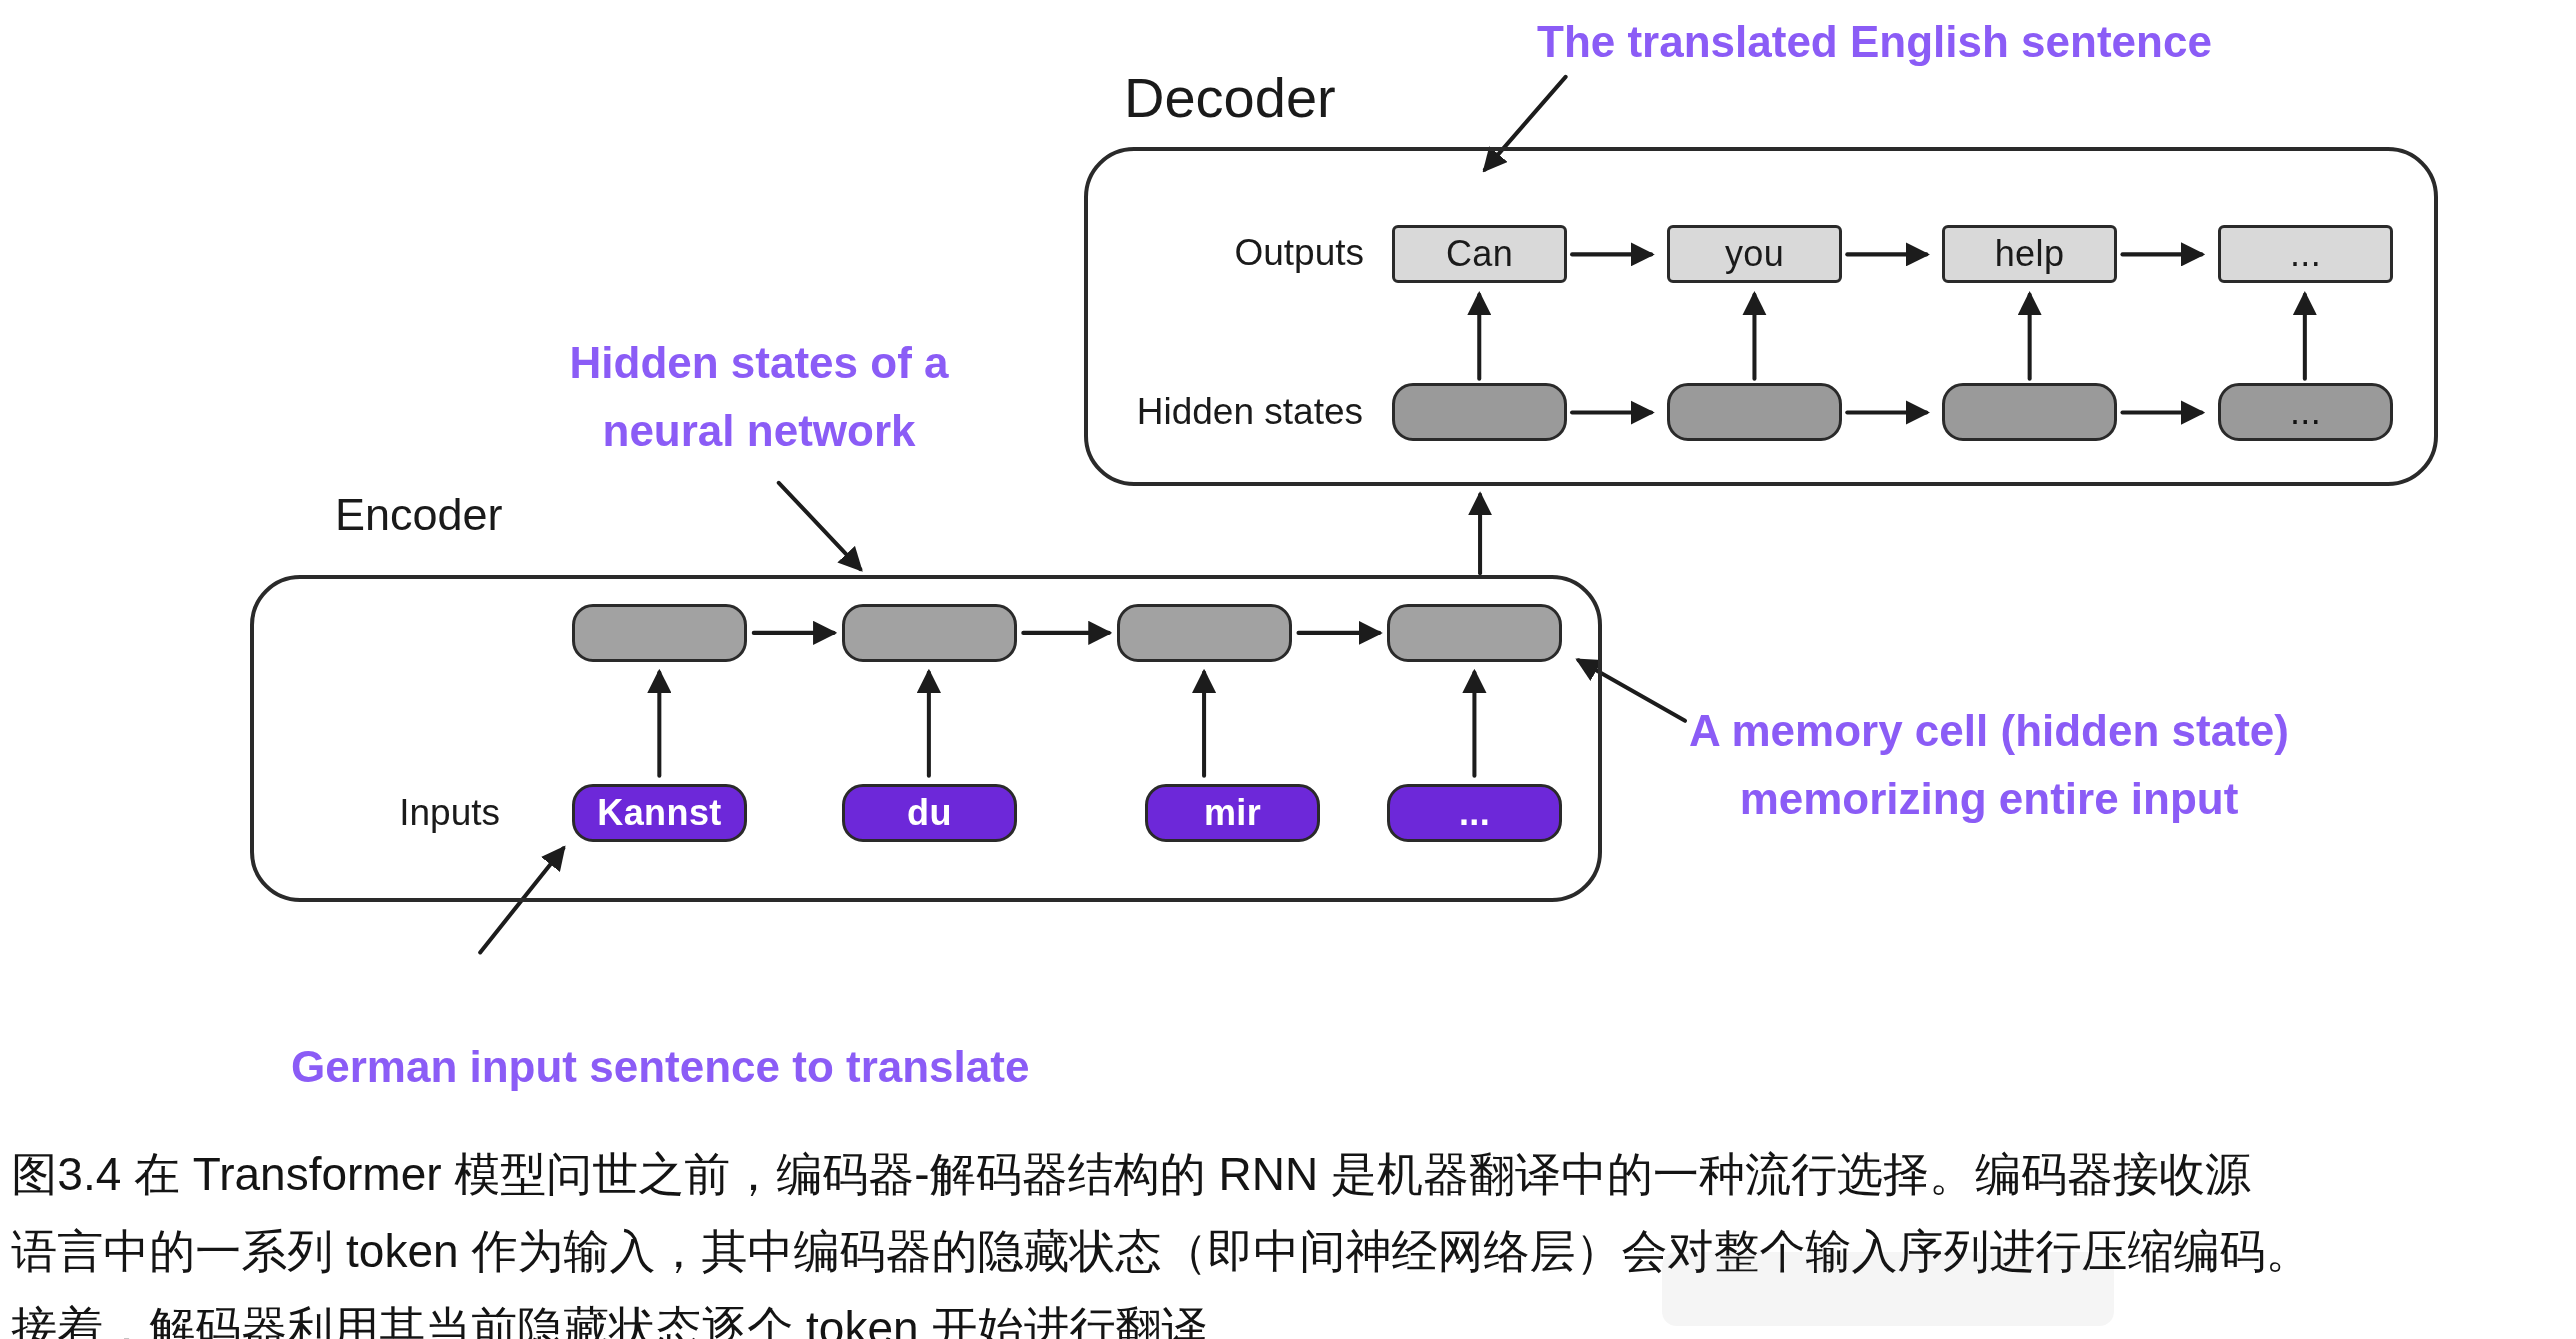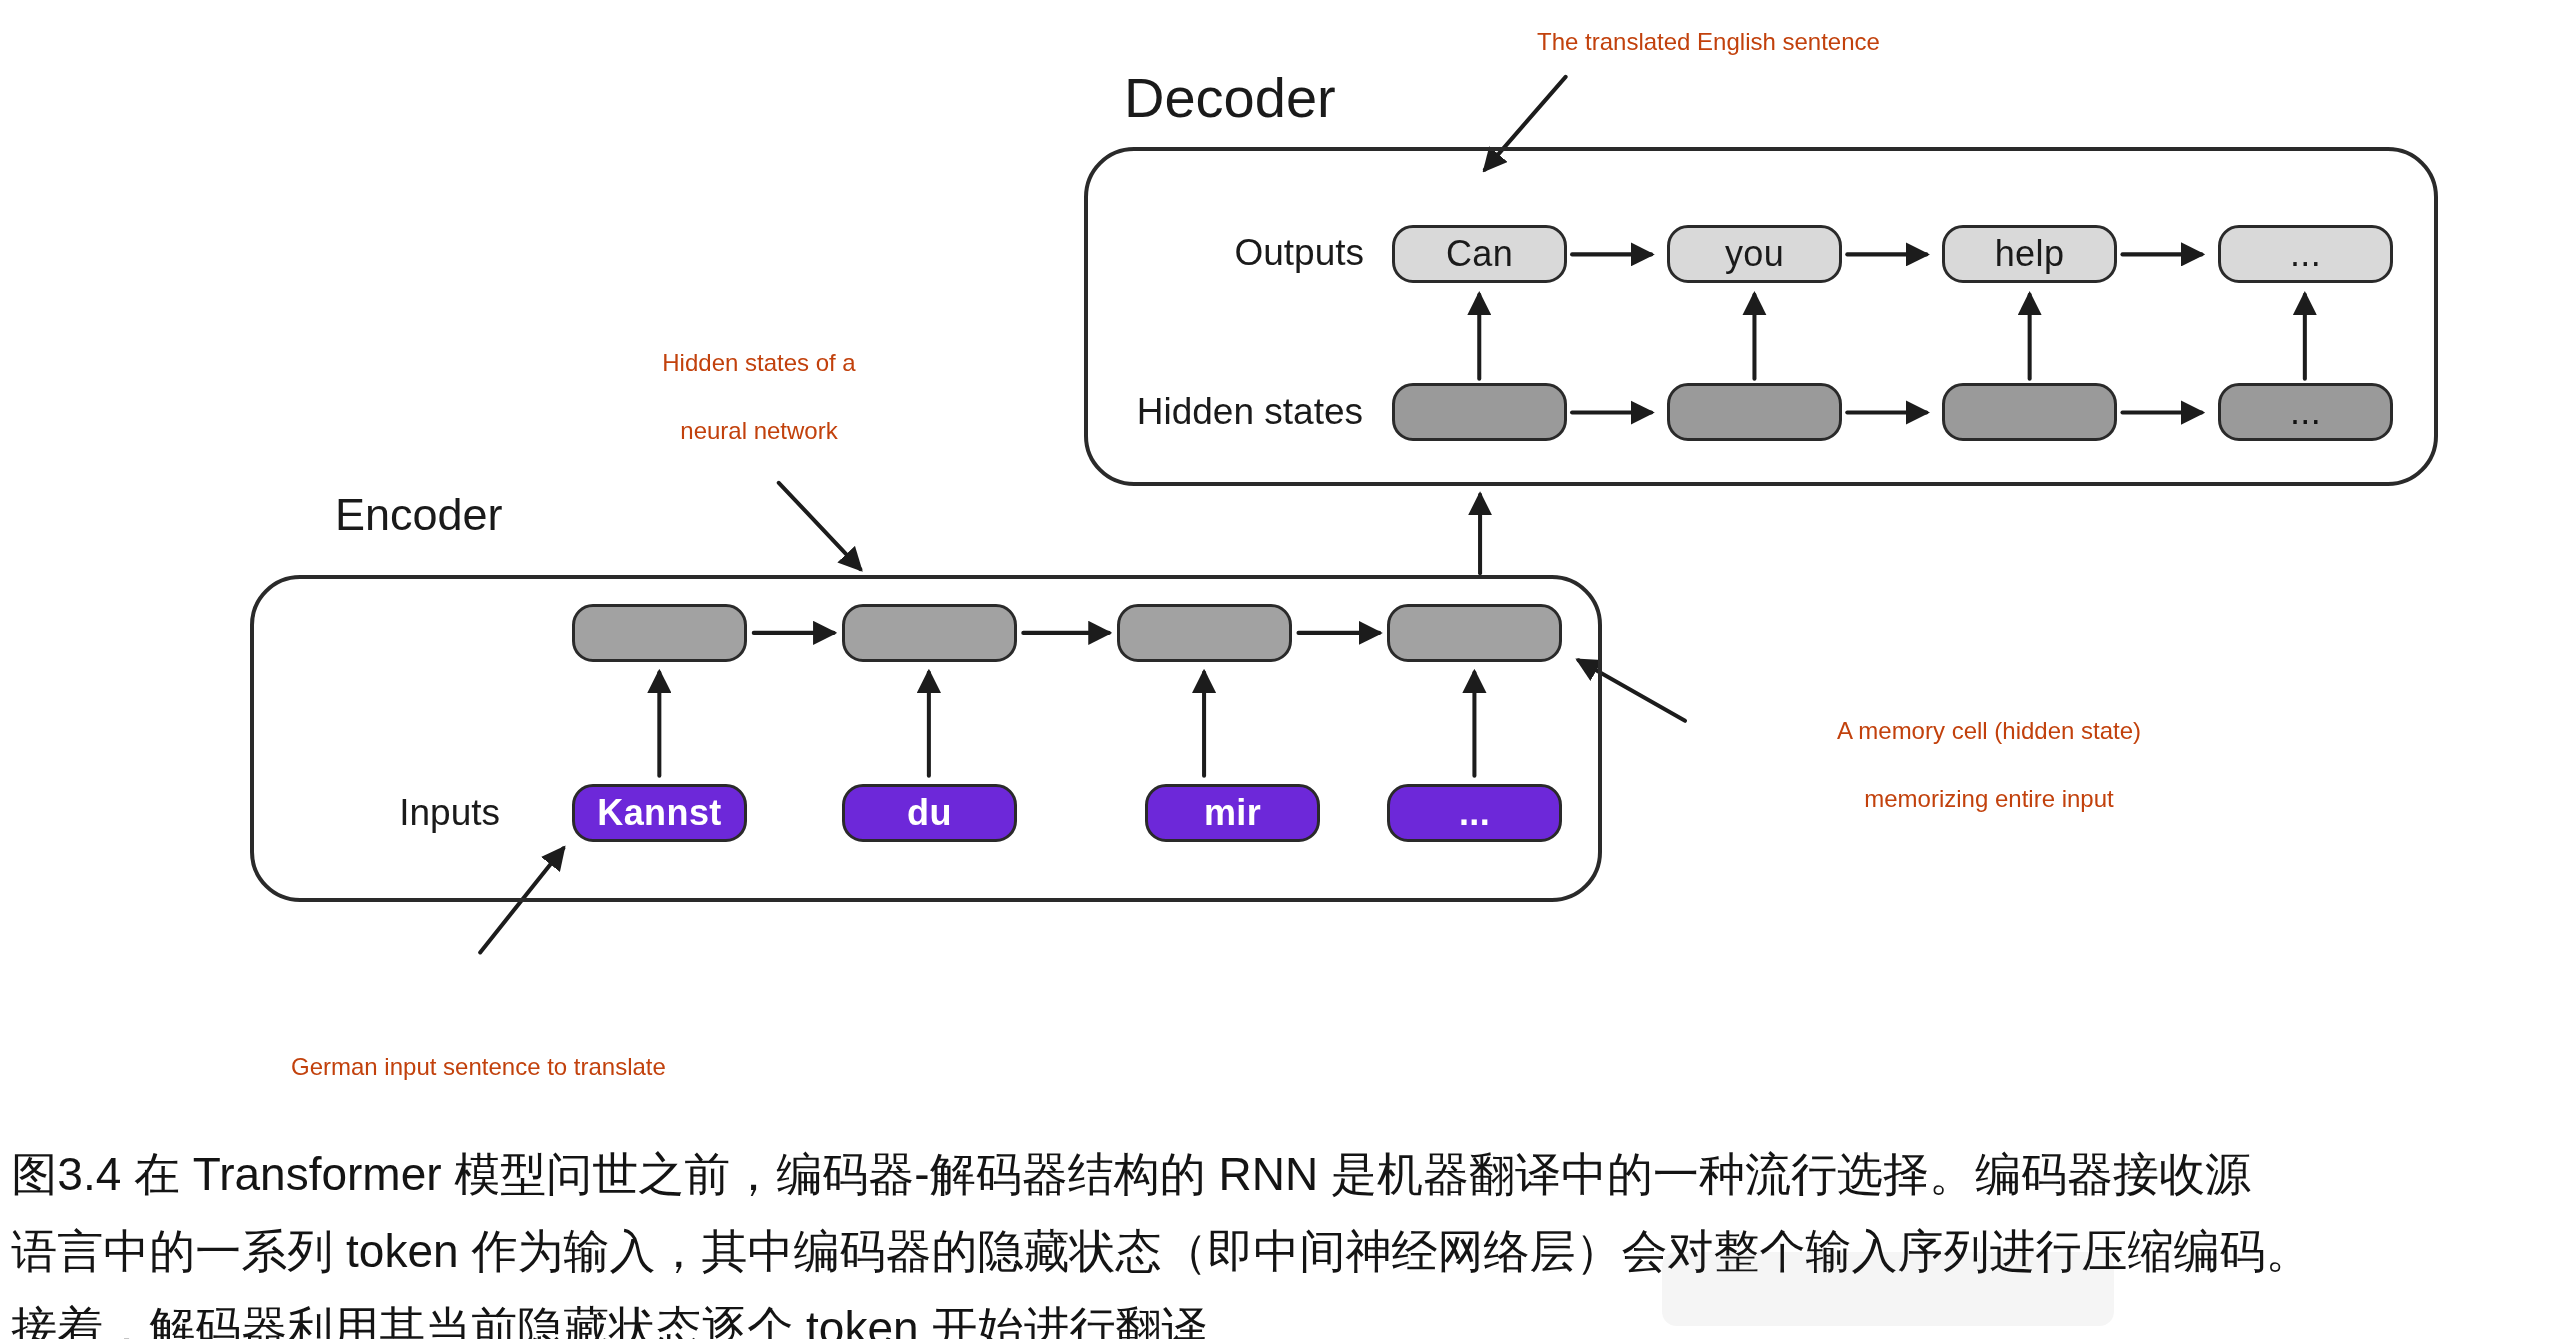--- a/index.html
+++ b/index.html
@@ -14,28 +14,28 @@
   svg.arrows .head { fill:#1c1c1c; }
 
   .outline-box { position:absolute; border:4px solid #2a2a2a; border-radius:50px; background:transparent; }
 
   .cell {
     position:absolute; width:175px; height:58px;
     border:3.2px solid #2a2a2a; border-radius:21px;
     display:flex; align-items:center; justify-content:center;
     font-size:36px; letter-spacing:0.4px;
   }
-  .cell.output   { background:#d9d9d9; color:#1a1a1a; font-weight:500; }
+  .cell.output   { background:#d9d9d9; color:#1a1a1a; font-weight:500;border-radius:6px; }
   .cell.hid-dec  { background:#9a9a9a; color:#111111; font-weight:500; }
   .cell.hid-enc  { background:#a2a2a2; color:#111111; font-weight:500; }
   .cell.input    { background:#6d28d9; color:#ffffff; font-weight:600; }
 
   .block-title { position:absolute; font-size:56px; color:#1a1a1a; }
   .row-label   { position:absolute; font-size:37px; color:#1a1a1a; text-align:right; }
-  .annotation  { position:absolute; font-weight:normal; font-size:24px; color:#c2410c; text-align:center; line-height:68px; }
+  .annotation  { position:absolute; font-weight:bold; font-size:44px; color:#8b5cf6; text-align:center; line-height:68px; }
   .annotation.nowrap { white-space:nowrap; text-align:left; }
 
   .caption { position:absolute; left:11.3px; top:1136px; width:2563px; font-size:46px; line-height:77px; color:#141414; }
   .caption .cap-line { white-space:nowrap; }
 
   .smudge { position:absolute; left:1662px; top:1252px; width:452px; height:74px;
             background:rgba(120,120,120,0.07); border-radius:14.5px; }
 </style>
 </head>
 <body>

